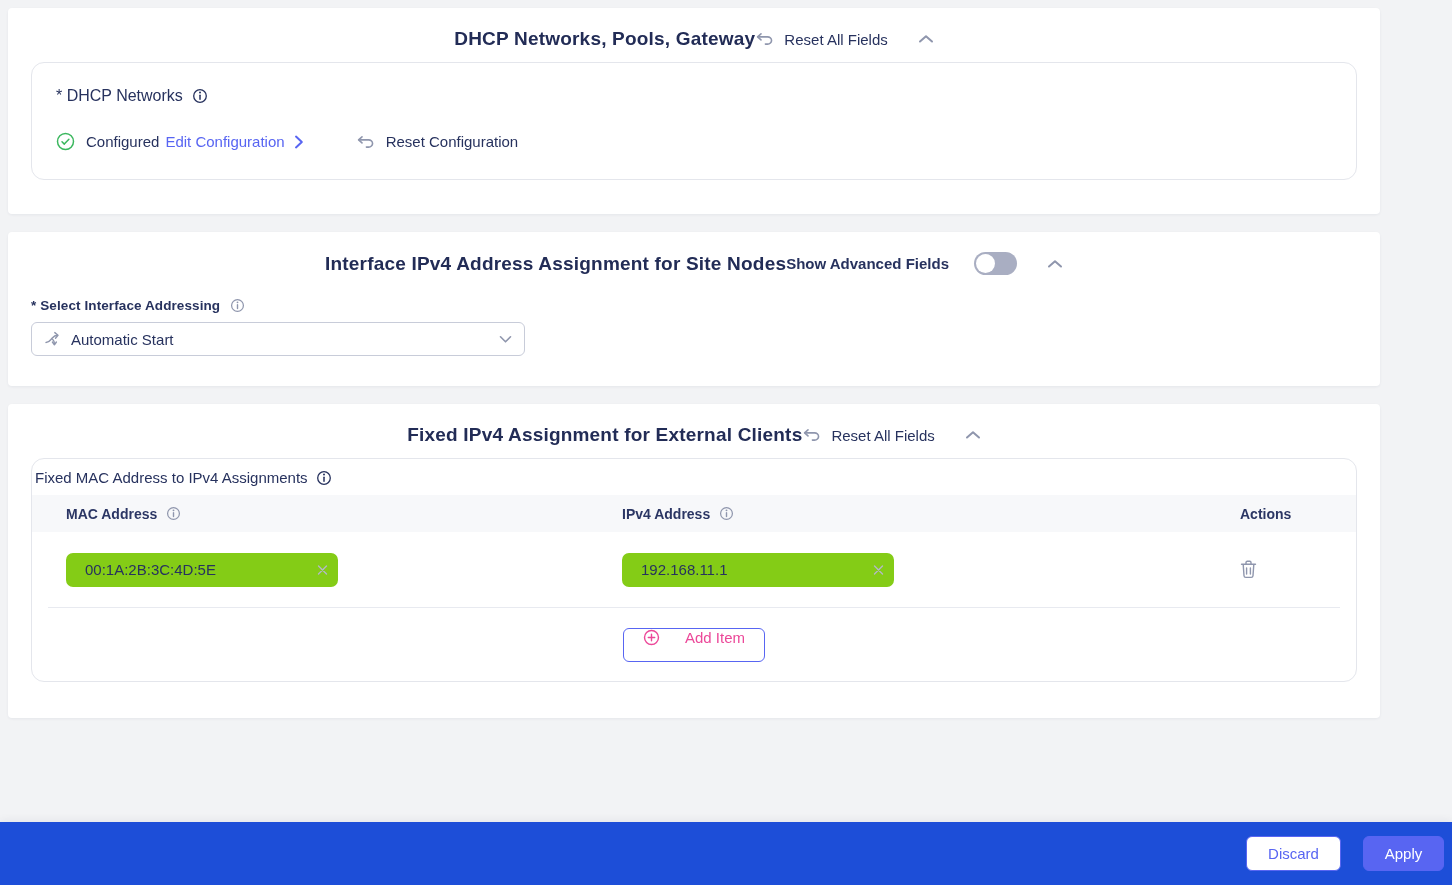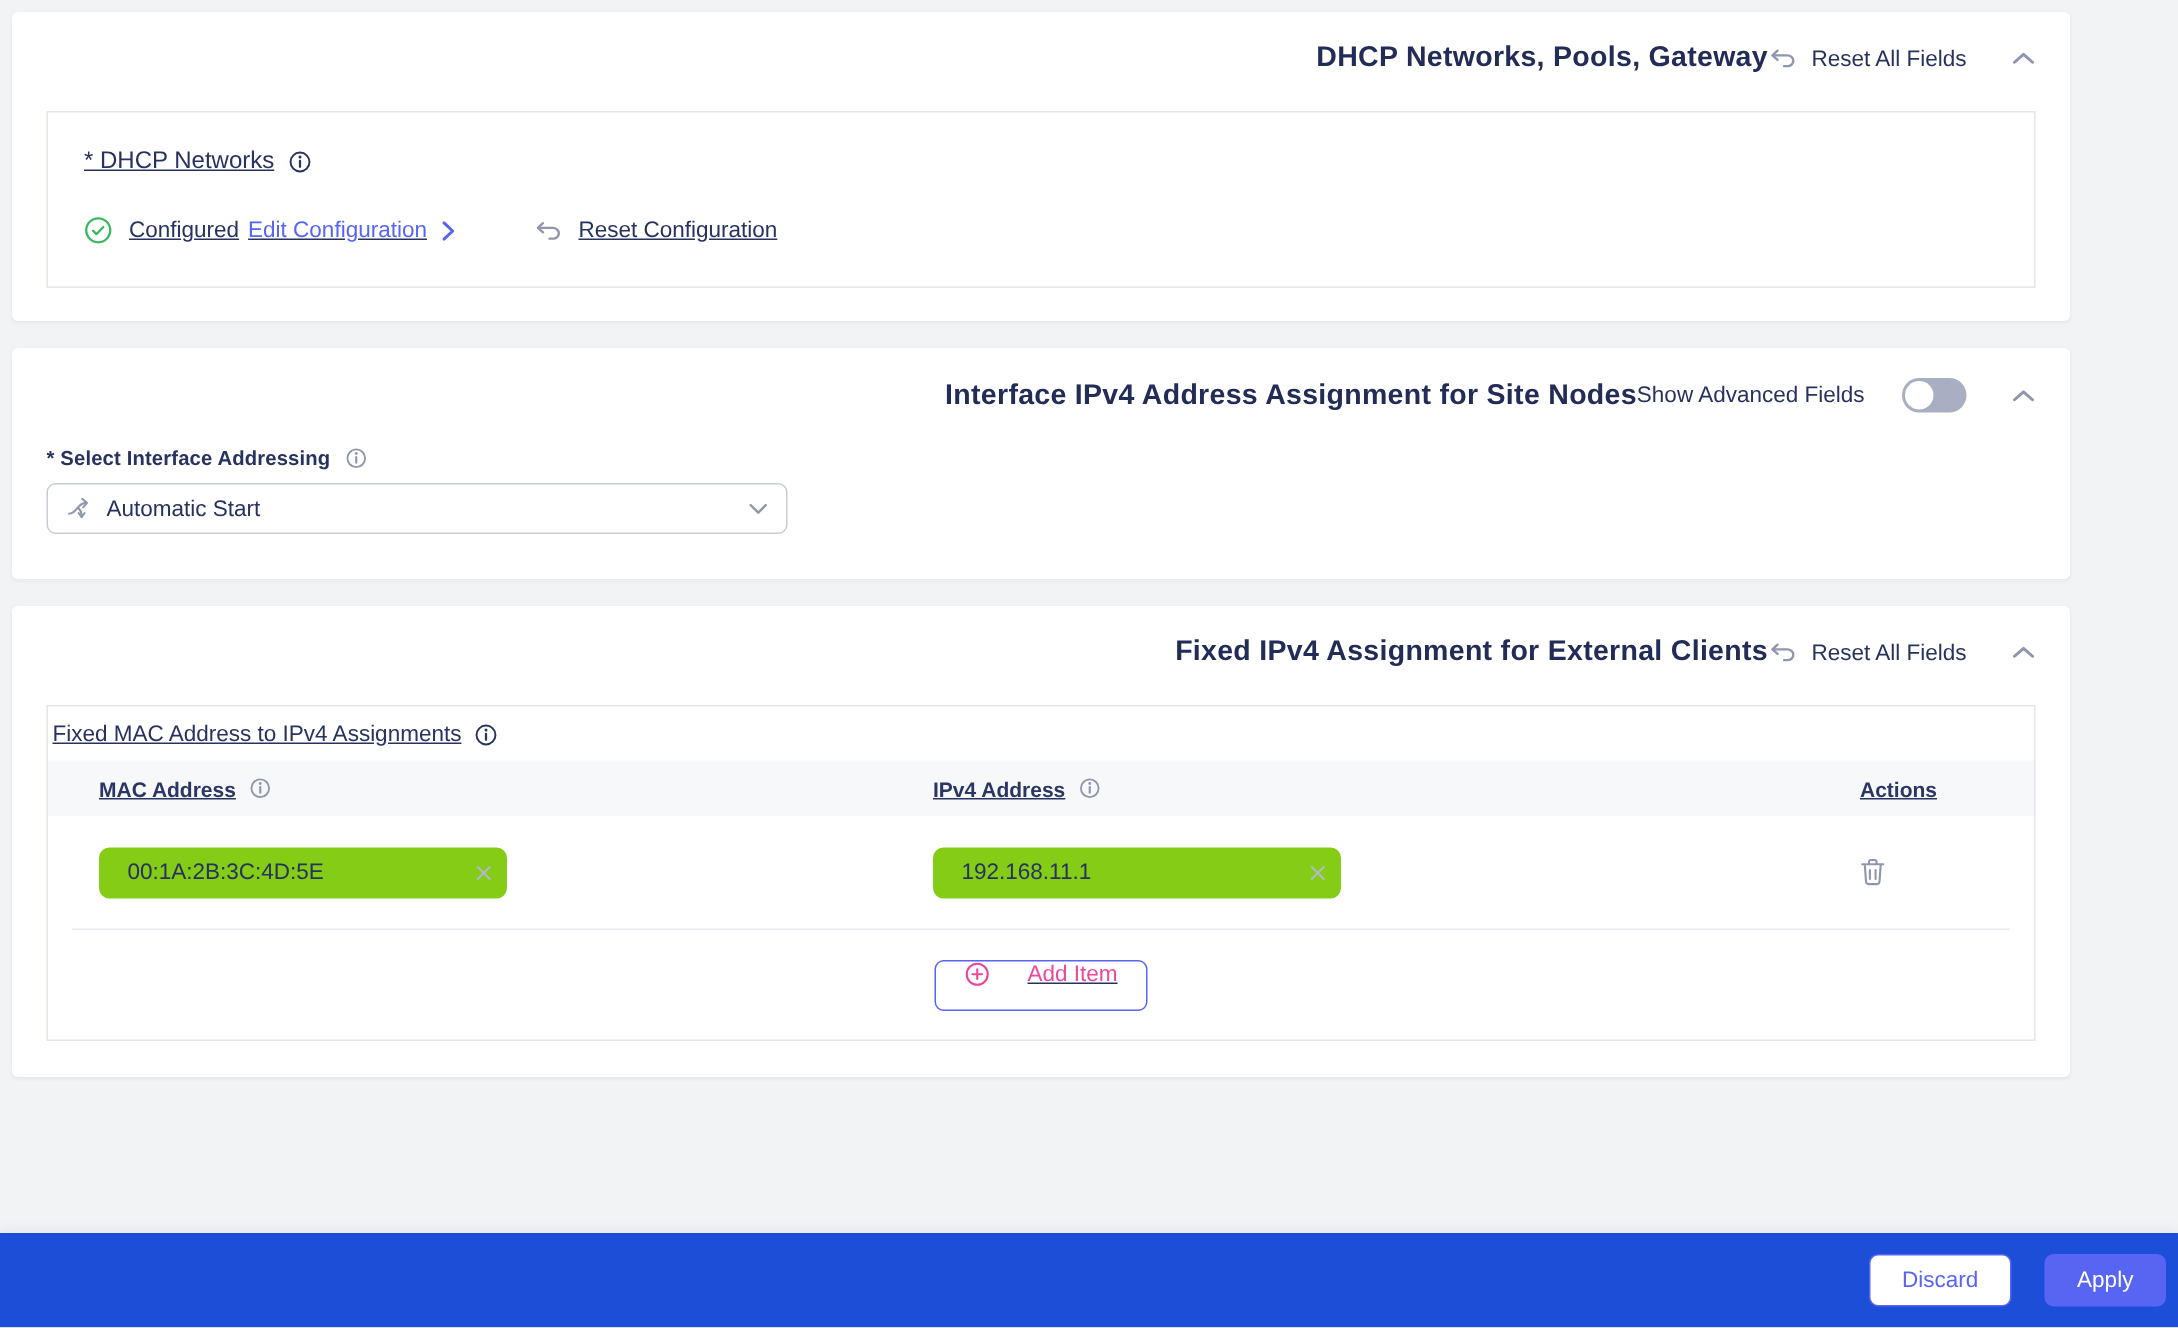--- a/index.html
+++ b/index.html
@@ -4,39 +4,39 @@
 <style>
   html,body{margin:0;padding:0;background:#f2f3f5;}
   .page{position:relative;width:1452px;height:885px;background:#f2f3f5;
         font-family:"Liberation Sans",sans-serif;color:#27325e;overflow:hidden;}
   .card{position:absolute;left:8px;width:1372px;background:#fff;border-radius:4px;
         box-shadow:0 1px 3px rgba(25,35,75,.06);box-sizing:border-box;padding:20px 23px;}
   #card-dhcp{top:8px;height:206px;}
   #card-interface{top:232px;height:154px;}
   #card-fixed{top:404px;height:314px;}
 
-  .card-header{display:flex;align-items:center;justify-content:flex-end;}
+  .card-header{display:flex;align-items:center;justify-content:center;}
   .card-title{font-size:19px;font-weight:700;color:#222c56;letter-spacing:.2px;}
   .header-right{display:flex;align-items:center;gap:30px;}
   .reset-all{display:flex;align-items:center;gap:10px;font-size:15px;color:#27325e;cursor:pointer;}
   .icon{display:inline-flex;align-items:center;justify-content:center;line-height:0;}
   .gray{color:#8f96ad;}
   .navy{color:#27325e;}
   .collapse{color:#8f96ad;cursor:pointer;}
 
-  .inner-box{border:1px solid #e4e6ec;border-radius:0;margin-top:24px;box-sizing:border-box;text-decoration:underline;}
+  .inner-box{border:1px solid #e4e6ec;border-radius:13px;margin-top:12px;box-sizing:border-box;}
   #card-dhcp .inner-box{padding:24px;height:118px;}
   .field-label{font-size:16px;color:#27325e;display:flex;align-items:center;gap:9px;}
   .status-row{margin-top:27px;display:flex;align-items:center;font-size:15px;}
   .status-row .txt{margin-left:11px;}
   .link{color:#5865f2;cursor:pointer;margin-left:6px;}
   .chev-right{margin-left:9px;}
   .reset-config{display:flex;align-items:center;gap:11px;margin-left:52px;cursor:pointer;}
 
-  .toggle-group{display:flex;align-items:center;gap:25px;}
+  .toggle-group{display:flex;align-items:center;gap:25px;font-weight:bold;}
   .toggle-label{font-size:15px;color:#27325e;}
   .toggle{width:43px;height:23px;border-radius:12px;background:#a9aec2;position:relative;cursor:pointer;}
   .knob{position:absolute;left:2px;top:2px;width:19px;height:19px;border-radius:50%;background:#fff;}
   .small-label{margin-top:23px;font-size:13.5px;font-weight:700;color:#27325e;
                display:flex;gap:10px;align-items:center;letter-spacing:.1px;}
   .select{margin-top:9px;width:494px;height:34px;border:1px solid #c8ccd9;border-radius:6px;
           display:flex;align-items:center;padding:0 12px;gap:10px;box-sizing:border-box;
           background:#fff;cursor:pointer;}
   .select-value{font-size:15px;color:#27325e;flex:1;}
 

